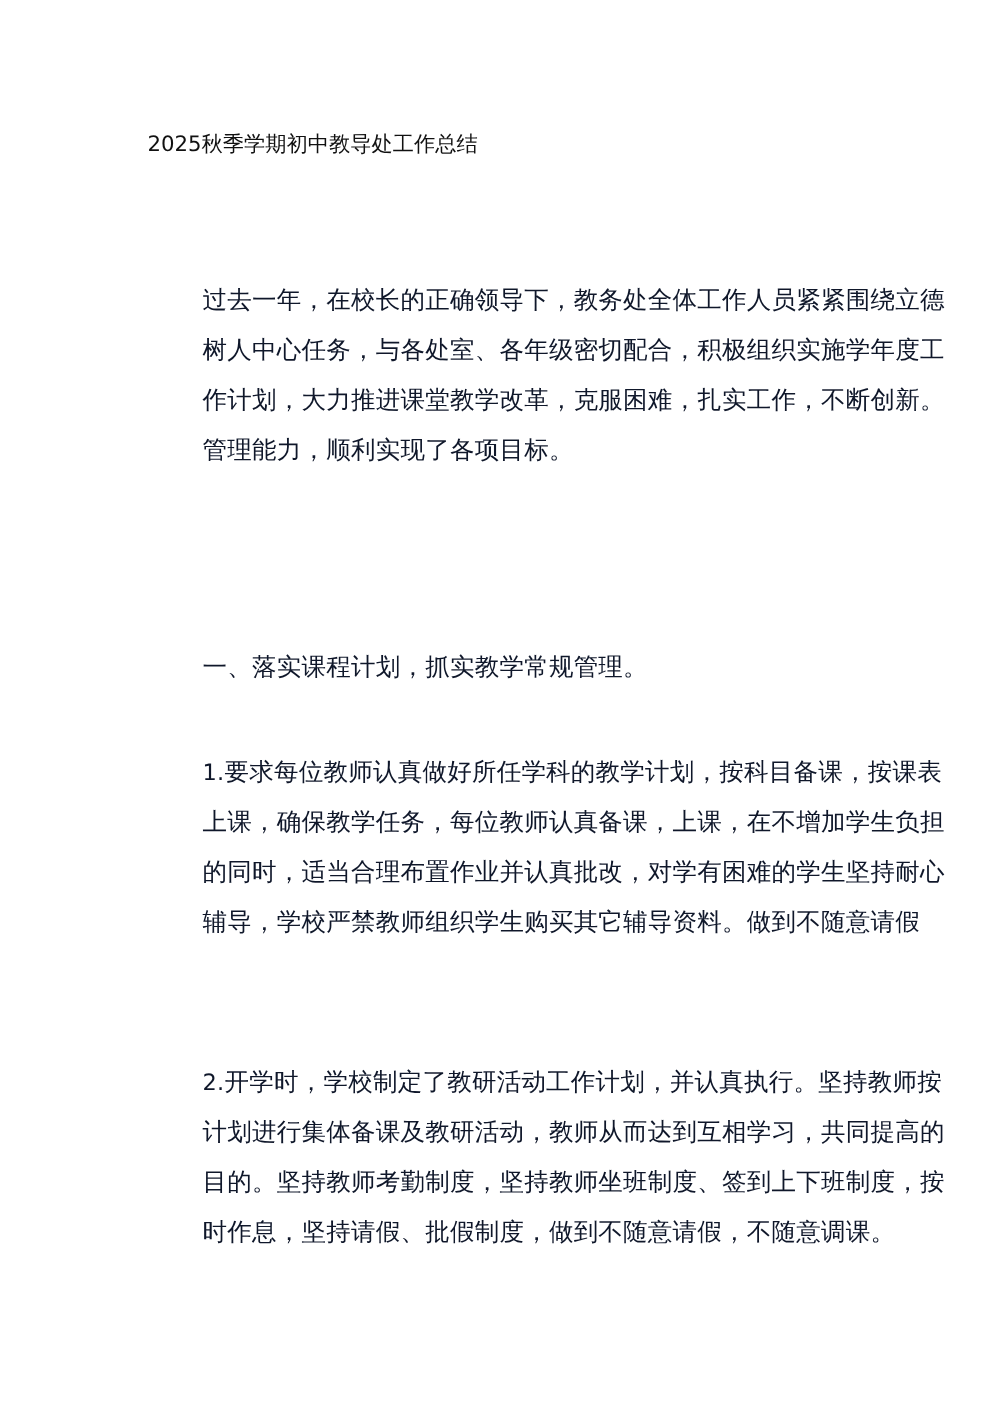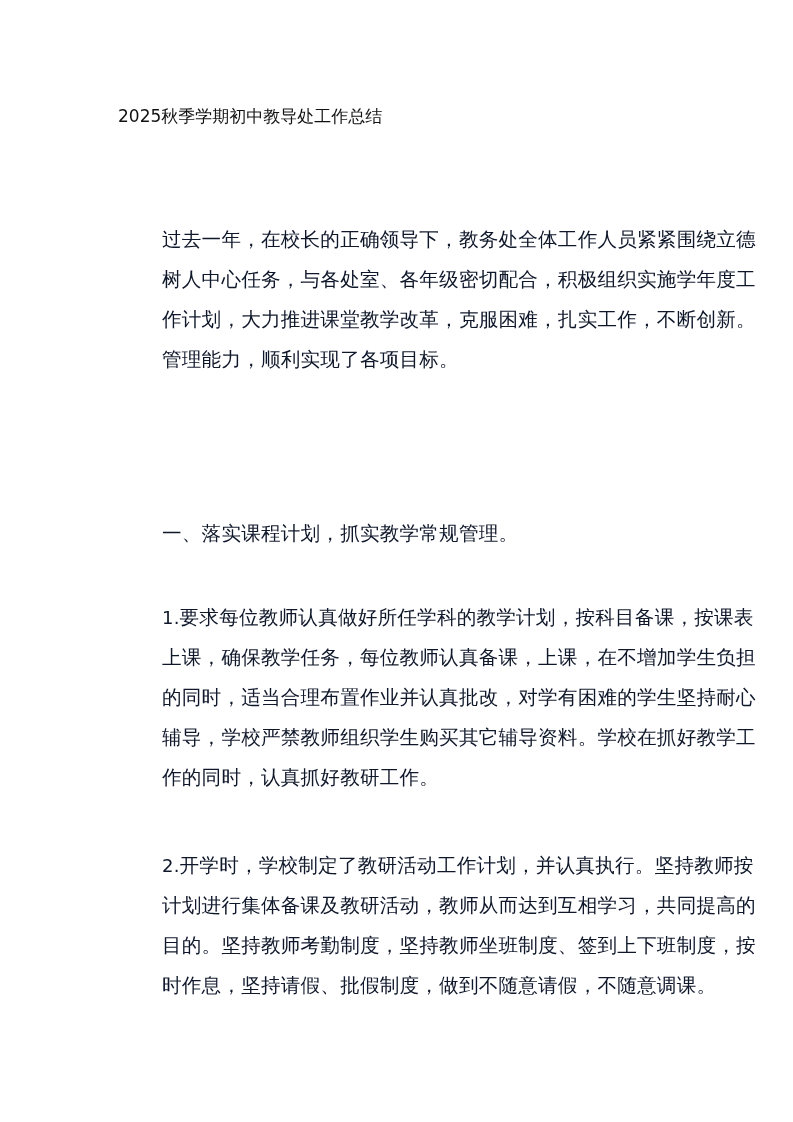--- a/index.html
+++ b/index.html
@@ -28,22 +28,21 @@
   </div>
 
   <div class="para" style="top:514px;">
     <span class="line">一、落实课程计划，抓实教学常规管理。</span>
   </div>
 
   <div class="para" style="top:598px;">
     <span class="line"><span class="num">1.</span><span>要求每位教师认真做好所任学科的教学计划，按科目备课，按课表</span></span>
     <span class="line">上课，确保教学任务，每位教师认真备课，上课，在不增加学生负担</span>
     <span class="line">的同时，适当合理布置作业并认真批改，对学有困难的学生坚持耐心</span>
-    <span class="line">辅导，学校严禁教师组织学生购买其它辅导资料。学校在抓好教学工</span>
-    <span class="line">作的同时，认真抓好教研工作。</span>
+    <span class="line">辅导，学校严禁教师组织学生购买其它辅导资料。做到不随意请假</span>
   </div>
 
   <div class="para" style="top:846px;">
     <span class="line"><span class="num">2.</span><span>开学时，学校制定了教研活动工作计划，并认真执行。坚持教师按</span></span>
     <span class="line">计划进行集体备课及教研活动，教师从而达到互相学习，共同提高的</span>
     <span class="line">目的。坚持教师考勤制度，坚持教师坐班制度、签到上下班制度，按</span>
     <span class="line">时作息，坚持请假、批假制度，做到不随意请假，不随意调课。</span>
   </div>
 
 </div>

